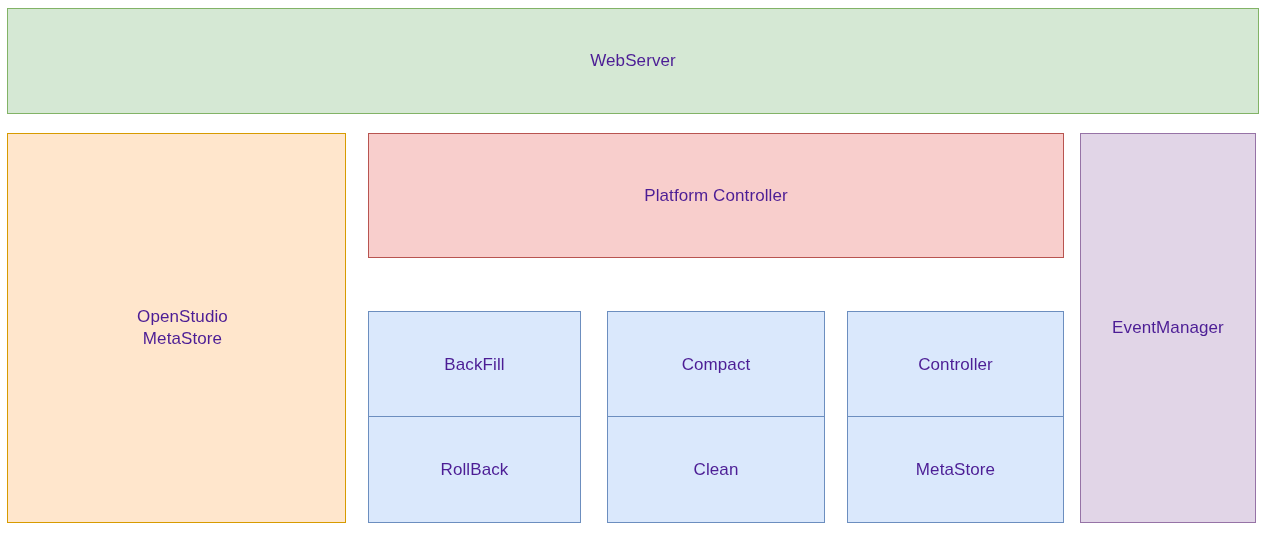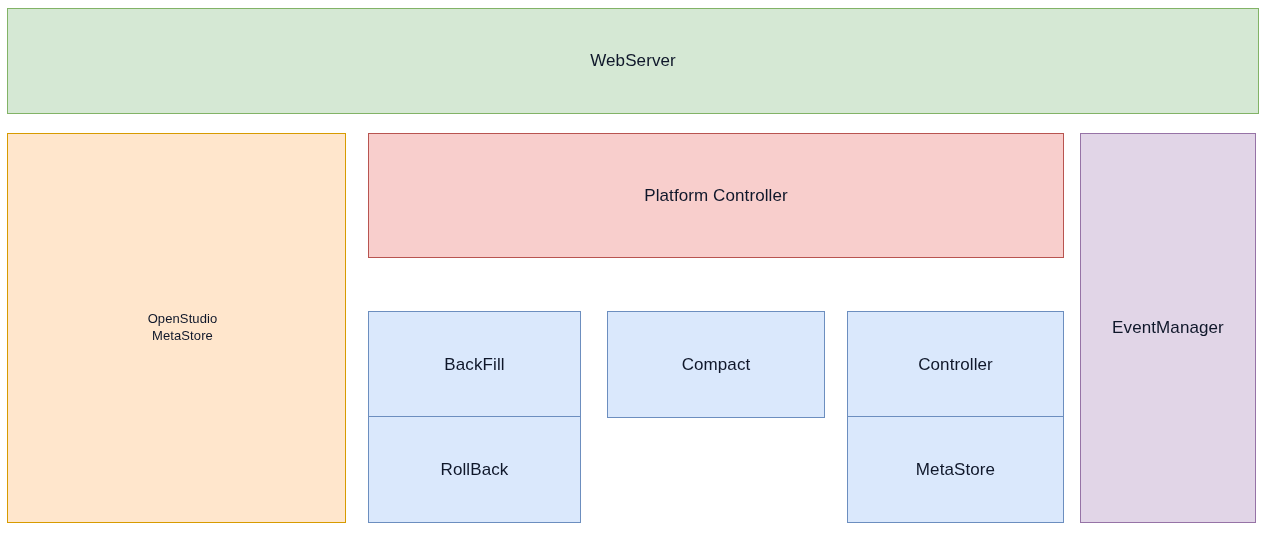--- a/index.html
+++ b/index.html
@@ -23,21 +23,21 @@
     position: absolute;
     box-sizing: border-box;
     border-style: solid;
     border-width: 1px;
     display: flex;
     align-items: center;
     justify-content: center;
     text-align: center;
   }
   .node-label {
-    color: #0f172a;
+    color: #4c1d95;
     line-height: 1.28;
     letter-spacing: 0.1px;
     white-space: pre-line;
     padding: 0 6px;
   }
 
   
   #node-webserver {
     left: 7px;  top: 8px;
     width: 1252px; height: 106px;
@@ -46,21 +46,21 @@
   }
   #node-webserver .node-label { font-size: 17px; }
 
   
   #node-metastore {
     left: 7px;  top: 133px;
     width: 339px; height: 390px;
     background: #ffe6cc;
     border-color: #d79b00;
   }
-  #node-metastore .node-label { font-size: 13px; margin-left: 12px; }
+  #node-metastore .node-label { font-size: 17px; margin-left: 12px; }
 
   
   #node-platform-controller {
     left: 368px; top: 133px;
     width: 696px; height: 125px;
     background: #f8cecc;
     border-color: #b85450;
   }
   #node-platform-controller .node-label { font-size: 17px; }
 
@@ -111,20 +111,23 @@
   <div class="node node-service col-2 row-1">
     <span class="node-label">Compact</span>
   </div>
   <div class="node node-service col-3 row-1">
     <span class="node-label">Controller</span>
   </div>
 
   <div class="node node-service col-1 row-2">
     <span class="node-label">RollBack</span>
   </div>
+  <div class="node node-service col-2 row-2">
+    <span class="node-label">Clean</span>
+  </div>
   <div class="node node-service col-3 row-2">
     <span class="node-label">MetaStore</span>
   </div>
 
   <div class="node" id="node-eventmanager">
     <span class="node-label">EventManager</span>
   </div>
 
 </div>
 

